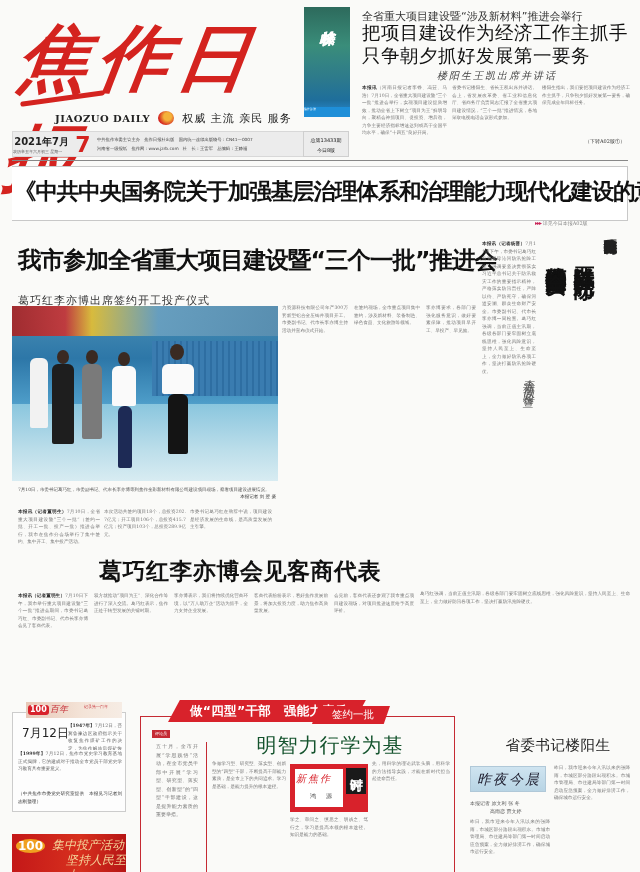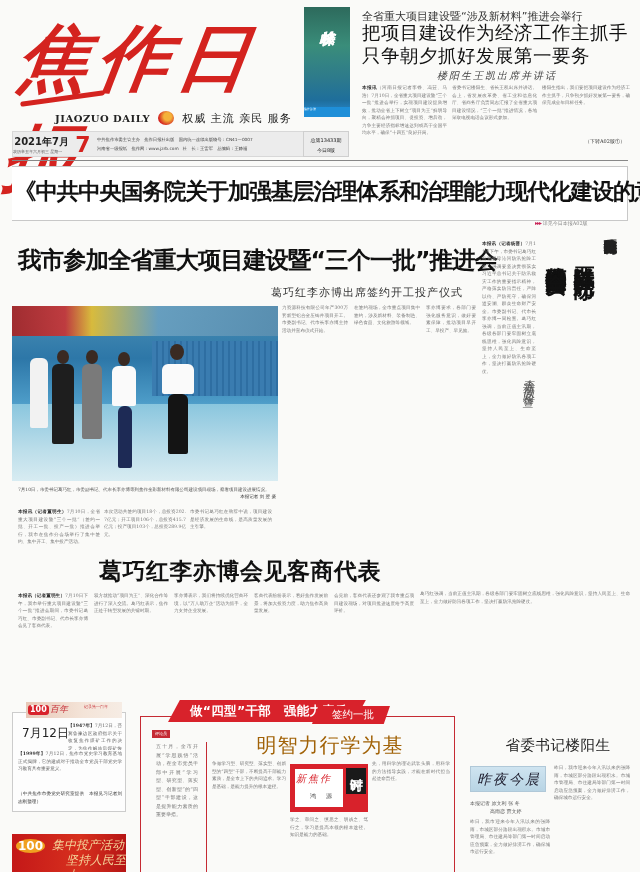--- a/index.html
+++ b/index.html
@@ -26,36 +26,36 @@
   .top-head { left: 362px; width: 270px; font-size: 18.5px; letter-spacing: 0.5px; color: #111; line-height: 22px; white-space: nowrap; }
   .top-sub { left: 362px; top: 69px; width: 270px; text-align: center; font-style: italic; font-size: 10px; letter-spacing: 2px; color: #444; }
   .col { font-size: 4.6px; line-height: 7.5px; color: #777; text-align: justify; overflow: hidden; word-break: break-all; }
   .col b { color: #333; }
   .rule { background: #888; height: 1px; }
   .big-box { left: 12px; top: 166px; width: 616px; height: 55px; border: 1px solid #c8c8c8; border-left: none; background: #fff; }
   .big-head { left: 14px; top: 176px; width: 612px; text-align: center; font-family: "DejaVu Sans", sans-serif; font-weight: bold; font-size: 22.6px; letter-spacing: -1.2px; color: #111; white-space: nowrap; }
   .see-line { left: 535px; top: 219px; font-size: 5px; color: #888; }
   .see-line span.arrow { color: #c9285a; font-size: 6px; letter-spacing: -1px; }
   .head2 { left: 18px; top: 244px; width: 445px; font-family: "DejaVu Sans", sans-serif; font-weight: bold; font-size: 23.5px; letter-spacing: -1px; color: #111; white-space: nowrap; }
-  .sub2 { left: 18px; top: 285px; width: 445px; text-align: right; font-size: 11px; letter-spacing: 1px; color: #333; }
+  .sub2 { left: 18px; top: 293px; width: 445px; text-align: left; font-size: 11px; letter-spacing: 1px; color: #333; }
   .photo { left: 12px; top: 306px; width: 266px; height: 175px; overflow: hidden; background: linear-gradient(180deg,#4b90b5 0%, #2d77a8 30%, #4d9cc8 55%, #9fc8da 75%, #dbe7ec 100%); }
   .photo .roof { position: absolute; left: 0; top: 0; width: 100%; height: 30px; background: linear-gradient(90deg,#a22 0%,#c33 20%, #e8c030 30%, #6aa0c0 55%, #5b8fb0 100%); opacity: 0.9; }
   .photo .wall { position: absolute; left: 140px; top: 35px; width: 126px; height: 55px; background: repeating-linear-gradient(90deg,#3a7cb0 0 4px,#2e6ea2 4px 6px); }
   .photo .floor { position: absolute; left: 0; top: 98px; width: 100%; height: 77px; background: linear-gradient(180deg,#8ac6de 0%, #bcdeea 60%, #d8ecf2 100%); }
   .person { position: absolute; border-radius: 6px 6px 2px 2px; }
   .head { position: absolute; border-radius: 50%; background: #3a2a22; }
   .caption { left: 18px; top: 486px; width: 258px; font-size: 4.5px; color: #555; line-height: 7px; }
   .vert-kicker { left: 598px; top: 228px; width: 22px; writing-mode: vertical-rl; font-family: "DejaVu Sans", sans-serif; font-size: 13.8px; color: #222; letter-spacing: 0.1px; line-height: 18px; }
   .vert-head { left: 538px; top: 250px; width: 60px; height: 315px; writing-mode: vertical-rl; font-weight: bold; font-size: 21px; line-height: 28px; color: #111; letter-spacing: 0.5px; }
   .vert-byline { left: 548px; top: 372px; writing-mode: vertical-rl; font-style: italic; font-size: 11px; color: #555; letter-spacing: 3px; line-height: 14px; }
   .head3 { left: 70px; top: 556px; width: 340px; text-align: center; font-weight: bold; font-size: 23px; letter-spacing: 0.5px; color: #111; white-space: nowrap; }
   .red-box { left: 140px; top: 716px; width: 315px; height: 156px; border: 1.5px solid #c52a33; border-bottom: none; }
   .banner { left: 168px; top: 700px; height: 22px; background: #d8222b; color: #fff; font-family: "DejaVu Sans", sans-serif; font-weight: bold; font-size: 12.5px; padding: 3px 18px 0 22px; clip-path: polygon(6% 0,100% 0,94% 100%,0 100%); white-space: nowrap; letter-spacing: 0.3px; }
   .series-tag { left: 312px; top: 706px; height: 18px; background: #d8222b; color: #fff; font-family: "DejaVu Sans", sans-serif; font-size: 10.5px; padding: 2px 16px 0 20px; clip-path: polygon(8% 0,100% 0,92% 100%,0 100%); white-space: nowrap; }
-  .op-head { left: 220px; top: 732px; width: 220px; text-align: center; font-size: 20px; letter-spacing: 1px; color: #a16207; white-space: nowrap; }
+  .op-head { left: 220px; top: 732px; width: 220px; text-align: center; font-size: 20px; letter-spacing: 1px; color: #14532d; white-space: nowrap; }
   .side-tag { left: 152px; top: 730px; height: 8px; background: #c52a33; color: #fff; font-size: 4px; padding: 0 3px; line-height: 8px; }
   .side-col { left: 152px; top: 742px; width: 55px; height: 130px; border-right: 1px solid #c52a33; font-size: 5px; line-height: 8.5px; color: #777; text-align: justify; padding: 0 8px 0 4px; overflow: hidden; word-break: break-all; }
   .shiping { left: 290px; top: 764px; width: 78px; height: 48px; background: #d8222b; }
   .shiping .inner { position: absolute; left: 4px; top: 4px; width: 50px; height: 40px; background: #fff; border: 1px solid #d8222b; }
   .shiping .brand { position: absolute; left: 6px; top: 8px; font-size: 10px; color: #d8222b; font-style: italic; letter-spacing: 2px; }
   .shiping .author { position: absolute; left: 20px; top: 28px; font-size: 6px; color: #444; letter-spacing: 4px; }
   .shiping .label { position: absolute; left: 56px; top: 4px; width: 20px; writing-mode: vertical-rl; color: #fff; font-weight: bold; font-size: 13px; font-family: "DejaVu Sans", sans-serif; line-height: 20px; background: #1a1a1a; height: 26px; }
   .today-box { left: 12px; top: 712px; width: 114px; height: 100px; border: 1px solid #ccc; background: #fdfdfd; }
   .today-banner { left: 26px; top: 702px; width: 96px; height: 16px; background: linear-gradient(90deg,#e8c8b8,#f4e4d8 60%,#f6ece4); }
   .today-banner .badge { position: absolute; left: 2px; top: 3px; font-family: "DejaVu Sans", sans-serif; font-size: 8px; font-weight: bold; color: #fff; background: #d8222b; border-radius: 3px; padding: 0 2px; line-height: 10px; }

